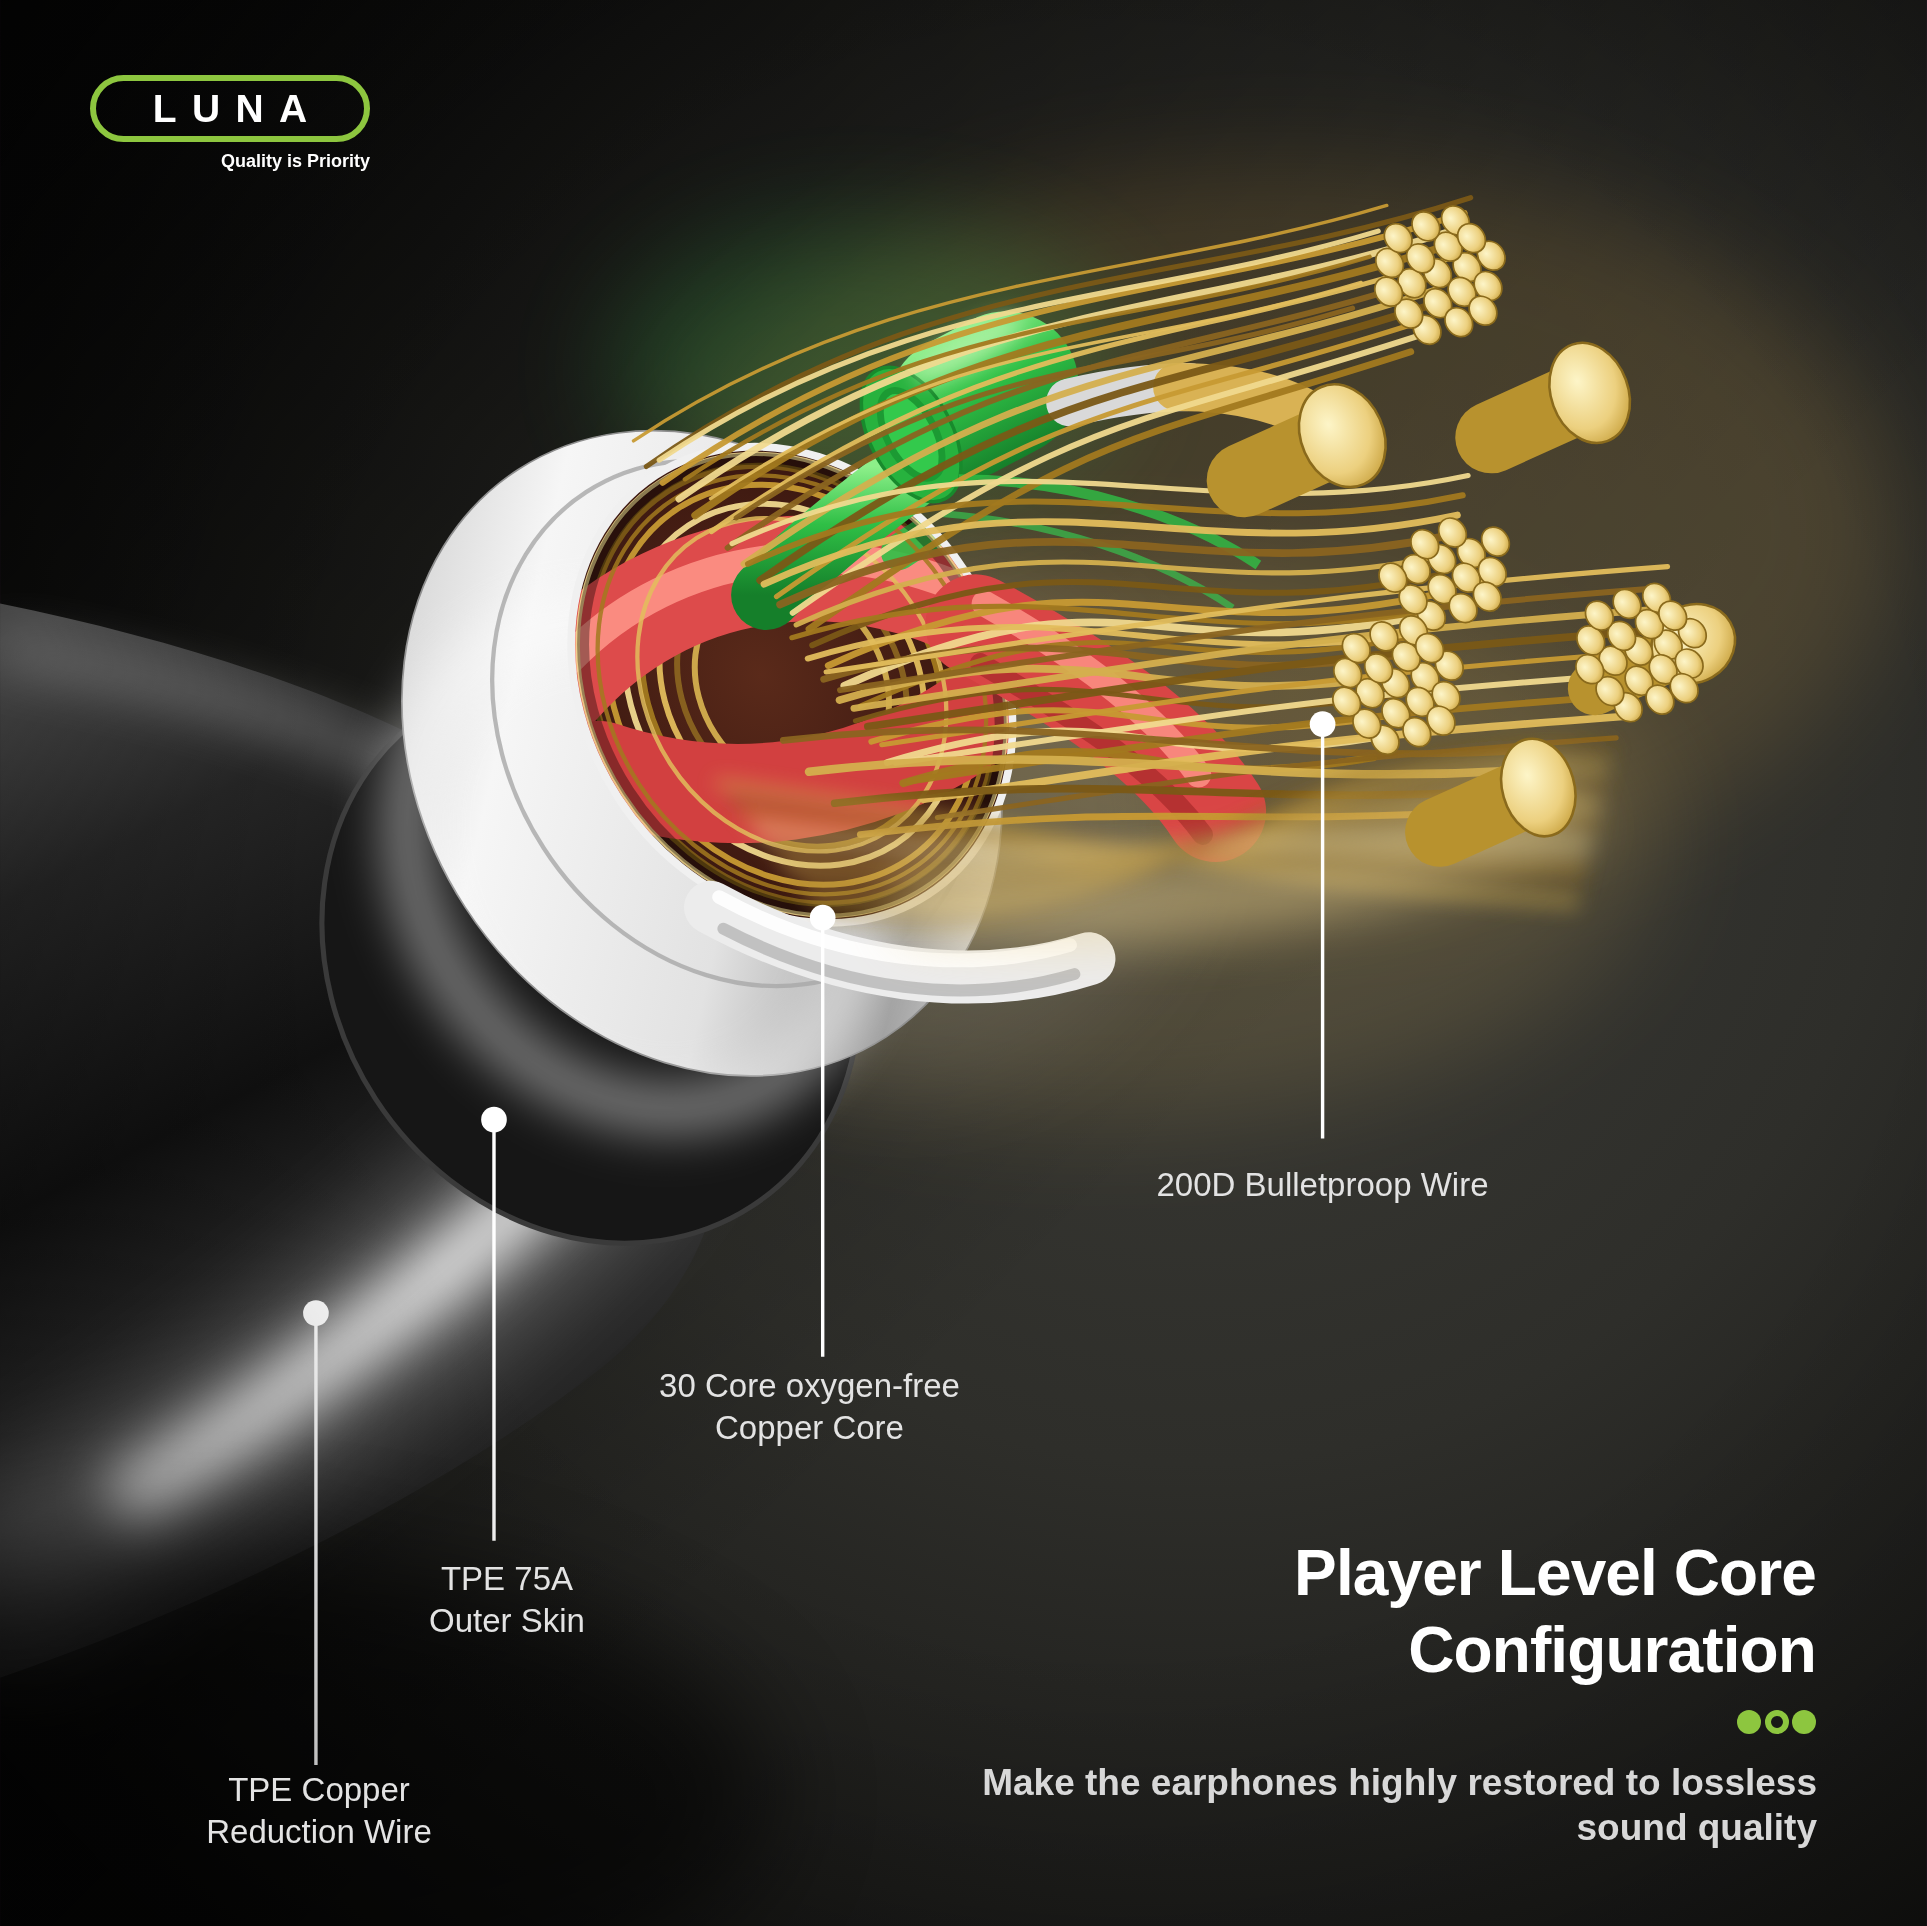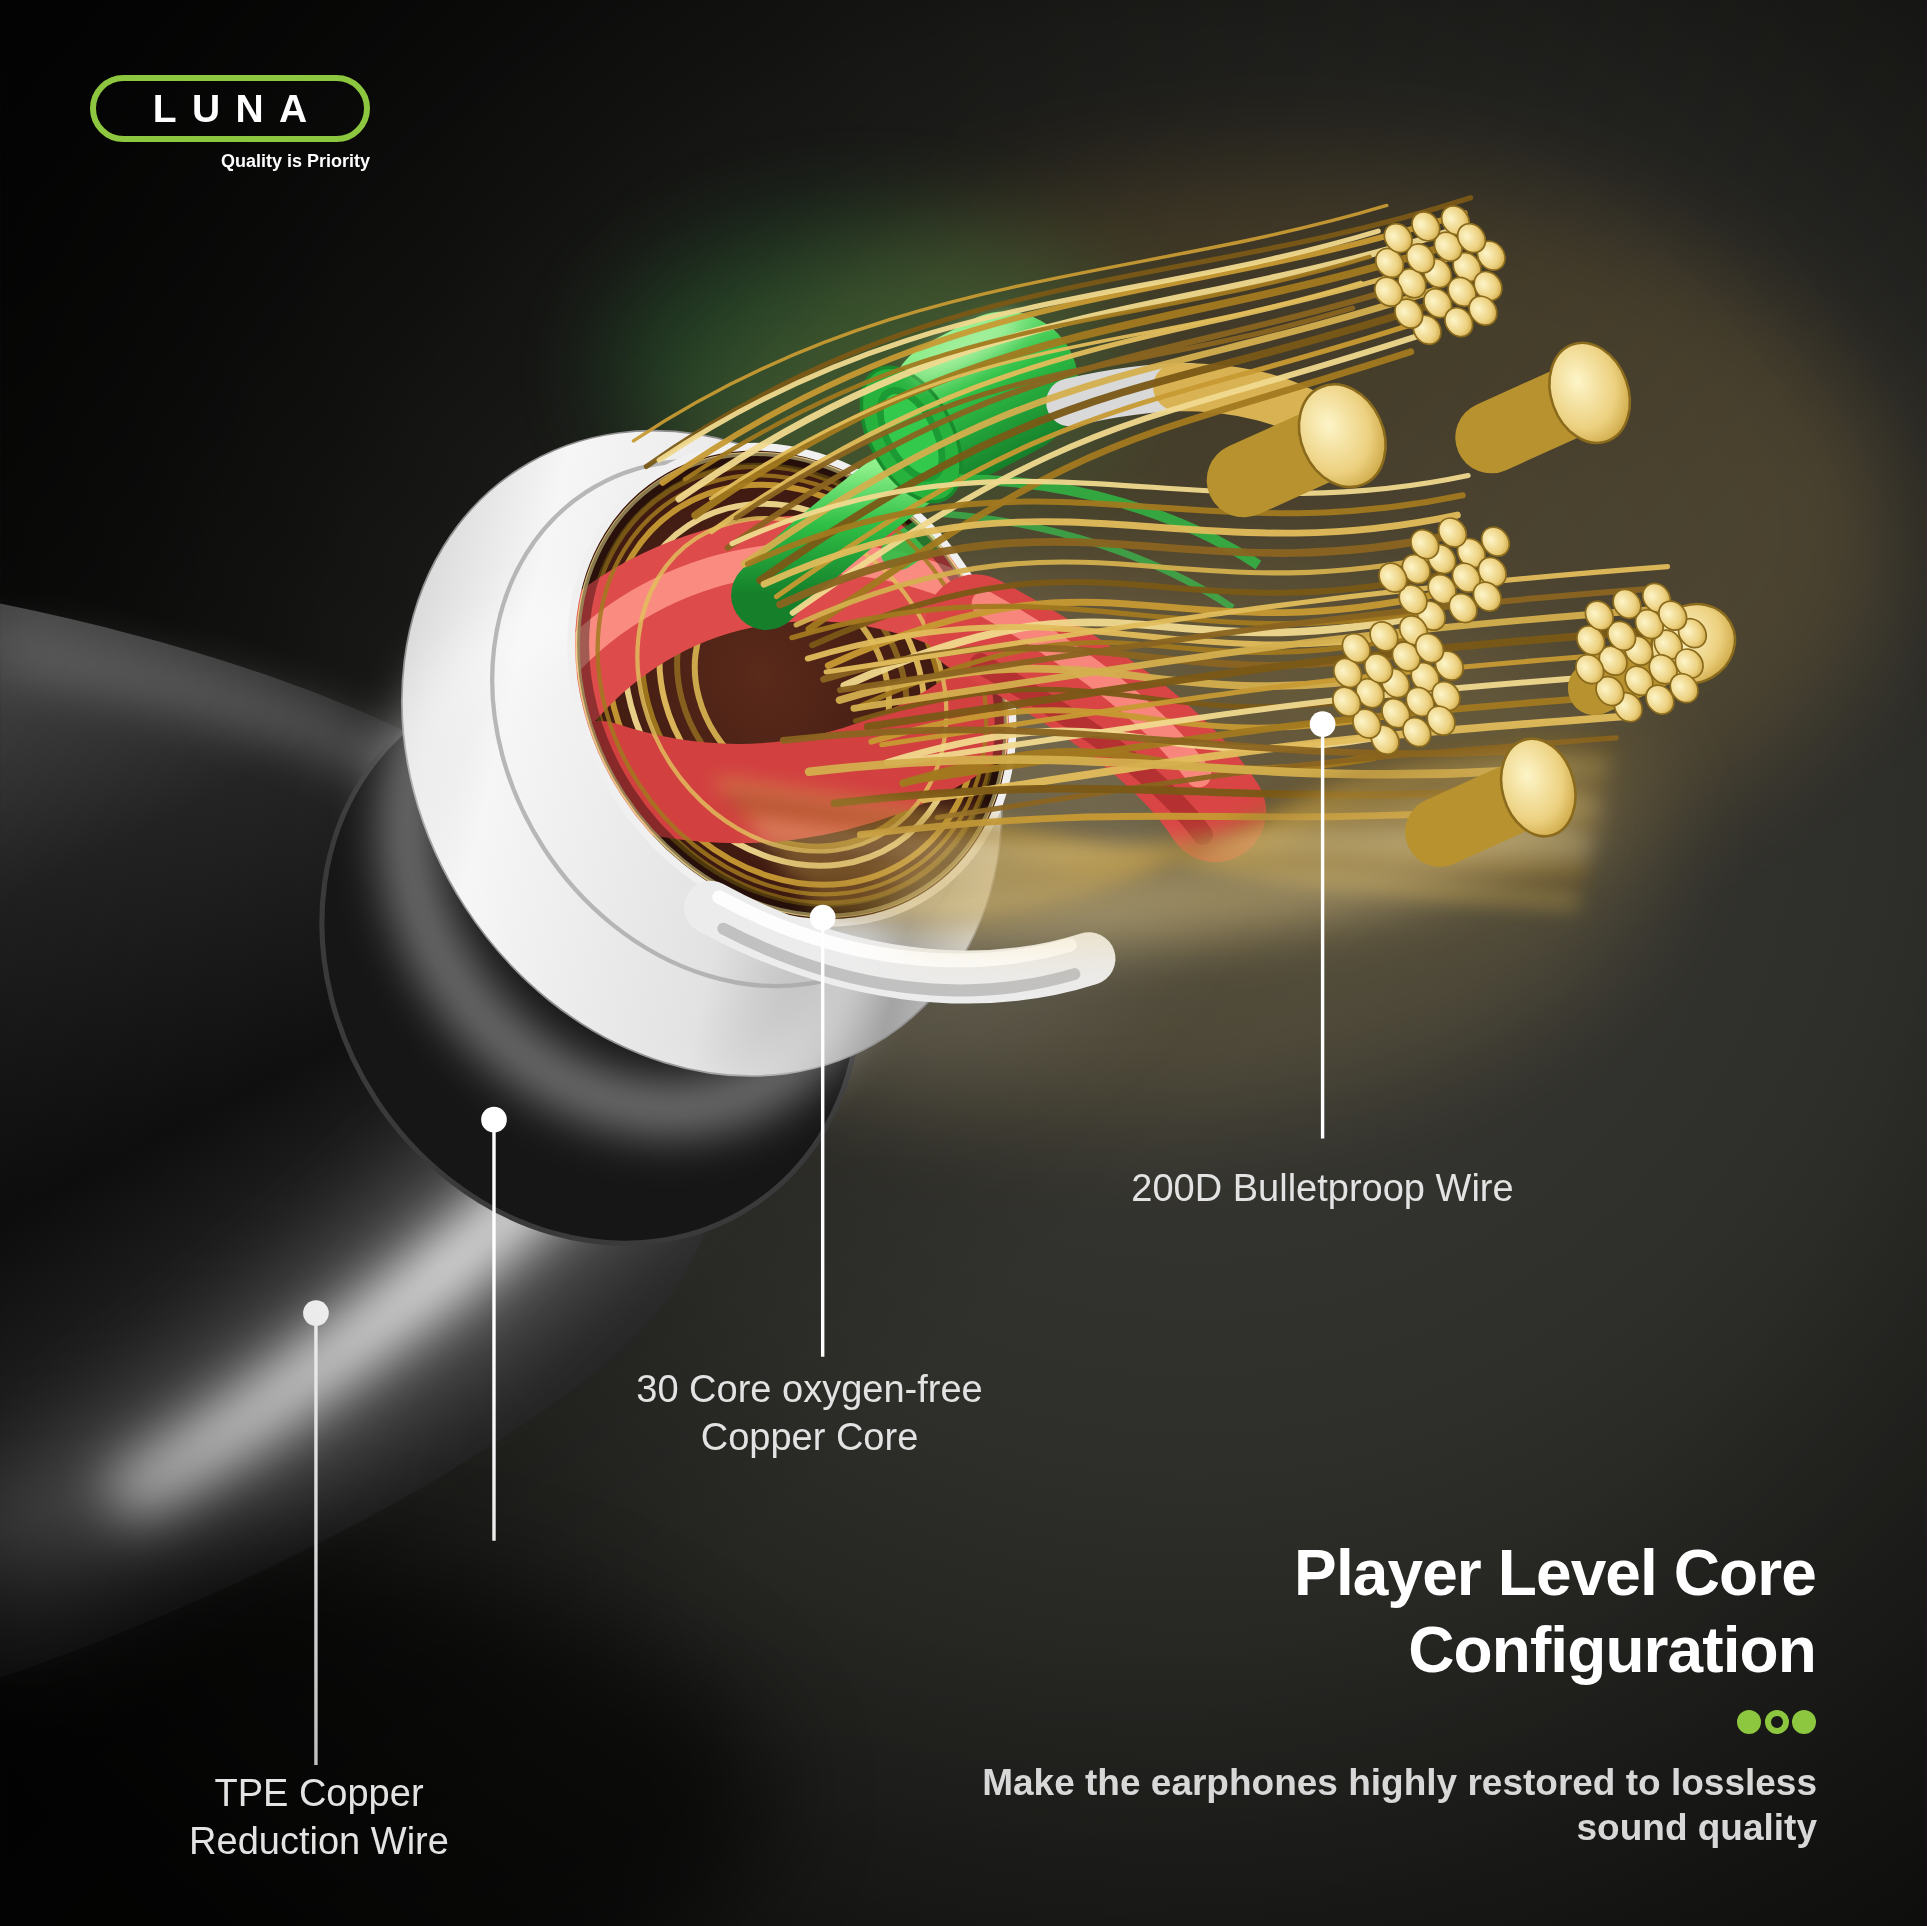--- a/index.html
+++ b/index.html
@@ -6,21 +6,21 @@
   #stage{position:relative;width:1927px;height:1926px;overflow:hidden;
          font-family:"Liberation Sans", sans-serif;background:#a21caf;}
   #scene{position:absolute;left:0;top:0;}
   
   .logo{position:absolute;left:90px;top:75px;width:291px;}
   .logo-pill{width:280px;height:67px;border:6px solid var(--green);border-radius:38px;
              display:flex;align-items:center;justify-content:center;box-sizing:border-box;}
   .logo-text{color:#fff;font-size:39px;font-weight:700;letter-spacing:15.4px;padding-left:15.4px;line-height:1;}
   .logo-tagline{color:#fff;font-size:18px;font-weight:700;text-align:right;width:280px;margin-top:8.6px;}
   
-  .callout-label{position:absolute;color:#e3e3e3;font-size:38px;line-height:1.27;
+  .callout-label{position:absolute;color:#e3e3e3;font-size:33px;line-height:1.27;
                  text-align:center;font-weight:400;}
   #label-bulletproof{left:980px;top:1164px;width:685px;}
   #label-copper{left:467px;top:1365px;width:685px;text-align:center;}
   #label-outer-skin{left:250px;top:1558px;width:514px;}
   #label-noise{left:62px;top:1769px;width:514px;}
   
   .headline{position:absolute;right:111px;top:1535px;text-align:right;color:#ffffff;
             font-size:64px;font-weight:800;line-height:77px;letter-spacing:-0.9px;white-space:nowrap;}
   .dots{position:absolute;right:111px;top:1710px;display:flex;gap:3.4px;}
   .dot{width:24px;height:24px;border-radius:50%;box-sizing:border-box;}
@@ -368,20 +368,24 @@
     <div class="logo-tagline">Quality is Priority</div>
   </div>
 
   <div class="callout-label" id="label-bulletproof">
     <div>200D Bulletproop Wire</div>
   </div>
   <div class="callout-label" id="label-copper">
     <div>30 Core oxygen-free</div>
     <div>Copper Core</div>
   </div>
+  <div class="callout-label" id="label-outer-skin">
+    <div>TPE 75A</div>
+    <div>Outer Skin</div>
+  </div>
   <div class="callout-label" id="label-noise">
     <div>TPE Copper</div>
     <div>Reduction Wire</div>
   </div>
 
   <div class="headline">
     <div>Player Level Core</div>
     <div>Configuration</div>
   </div>
 

